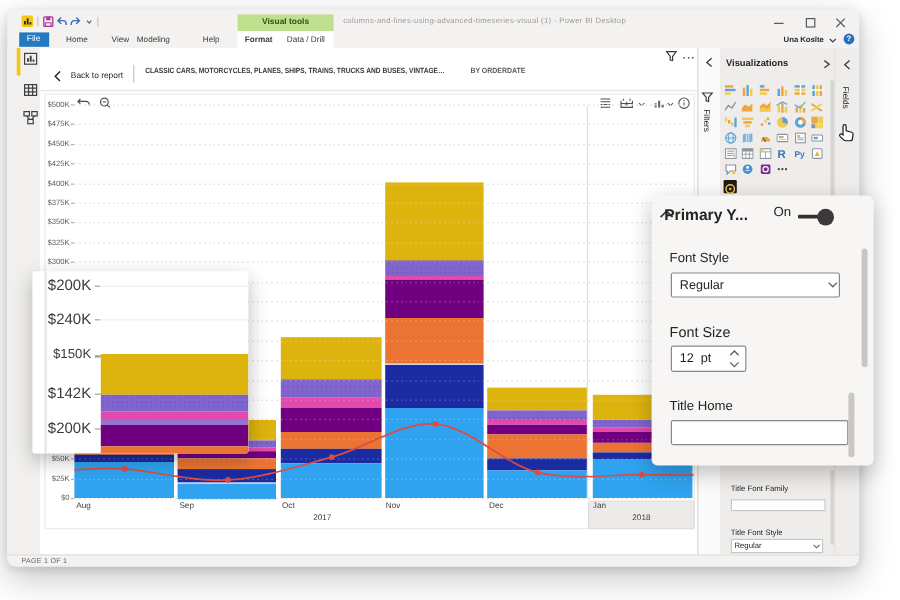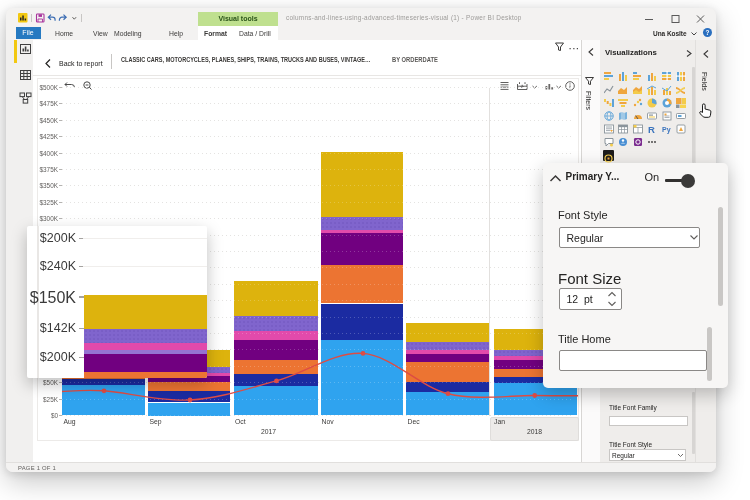--- a/index.html
+++ b/index.html
@@ -431,21 +431,21 @@
   </svg>
 
   <div class="abs" style="left:0;top:454px;width:710px;height:10px;background:#f3f2f1;border-top:1px solid #e1dfdd;"></div>
   <div class="abs" style="left:12px;top:457px;font-size:5.9px;color:#605e5c;letter-spacing:.22px;">PAGE 1 OF 1</div>
 </div>
 
 <div class="abs" id="mag-left" style="left:27px;top:226px;width:179.5px;height:152px;background:#fff;border-radius:2px;box-shadow:0 6px 16px rgba(0,0,0,.25);overflow:hidden;">
   <div class="abs" style="left:10px;top:0;width:1.5px;height:152px;background:#e9e7e5;"></div>
   <div class="abs" style="left:0;top:4.5px;width:49px;text-align:right;font-size:12.5px;color:#3a3a3a;">$200K</div>
   <div class="abs" style="left:0;top:32.5px;width:49px;text-align:right;font-size:12.5px;color:#3a3a3a;">$240K</div>
-  <div class="abs" style="left:0;top:63px;width:49px;text-align:right;font-size:16px;color:#3a3a3a;">$150K</div>
+  <div class="abs" style="left:0;top:63px;width:49px;text-align:right;font-size:11px;color:#3a3a3a;">$150K</div>
   <div class="abs" style="left:0;top:94.5px;width:49px;text-align:right;font-size:12.5px;color:#3a3a3a;">$142K</div>
   <div class="abs" style="left:0;top:123.5px;width:49px;text-align:right;font-size:12.5px;color:#3a3a3a;">$200K</div>
   <div class="abs" style="left:52px;top:11.7px;width:4.5px;height:1.5px;background:#a5a3a1;"></div>
   <div class="abs" style="left:52px;top:39.7px;width:4.5px;height:1.5px;background:#a5a3a1;"></div>
   <div class="abs" style="left:52px;top:70.2px;width:4.5px;height:1.5px;background:#a5a3a1;"></div>
   <div class="abs" style="left:52px;top:101.7px;width:4.5px;height:1.5px;background:#a5a3a1;"></div>
   <div class="abs" style="left:52px;top:130.7px;width:4.5px;height:1.5px;background:#a5a3a1;"></div>
   <div class="abs" style="left:56px;top:12px;width:124px;height:1px;background:#f0eeec;"></div>
   <div class="abs" style="left:56px;top:40px;width:124px;height:1px;background:#f0eeec;"></div>
   <div class="abs" style="left:56.5px;top:69px;width:123px;height:34px;background:#ddb30d;"></div>
@@ -453,31 +453,31 @@
   <div class="abs" style="left:56.5px;top:117px;width:123px;height:7px;background:#e24aab;"></div>
   <div class="abs" style="left:56.5px;top:124px;width:123px;height:3.5px;background:#9573d2;"></div>
   <div class="abs" style="left:56.5px;top:127.5px;width:123px;height:18.5px;background:#710080;"></div>
   <div class="abs" style="left:56.5px;top:146px;width:123px;height:6px;background:#ec7432;"></div>
 </div>
 
 <div class="abs" id="fpanel" style="left:542.5px;top:163px;width:185.5px;height:225px;background:#f7f6f5;border-radius:5px;box-shadow:0 6px 18px rgba(0,0,0,.24);overflow:hidden;">
   <svg class="abs" style="left:6px;top:11px" width="13" height="9">
       <path d="M1.5 7 L6.5 2 L11.5 7" fill="none" stroke="#3b3a39" stroke-width="1.5"></path>
     </svg>
-  <div class="abs" style="left:23px;top:7.5px;font-size:10px;font-weight:bold;color:#252423;">Primary Y...</div>
+  <div class="abs" style="left:11px;top:7.5px;font-size:13px;font-weight:bold;color:#252423;">Primary Y...</div>
   <div class="abs" style="left:102px;top:8px;font-size:11px;color:#252423;">On</div>
   <div class="abs" style="left:122px;top:16px;width:24px;height:2.5px;background:#323130;border-radius:1px;"></div>
   <div class="abs" style="left:138.5px;top:10.5px;width:14px;height:14px;border-radius:50%;background:#3b3a39;"></div>
   <div class="abs" style="left:15.5px;top:46px;font-size:11px;color:#252423;">Font Style</div>
   <div class="abs" style="left:16.5px;top:64px;width:140.5px;height:20.5px;background:#fff;border:1px solid #8a8886;border-radius:2px;box-sizing:border-box;"></div>
   <div class="abs" style="left:24px;top:68.5px;font-size:10.5px;color:#252423;">Regular</div>
   <svg class="abs" style="left:146px;top:70.5px" width="10" height="8">
       <path d="M1.5 1.5 L5 5 L8.5 1.5" fill="none" stroke="#605e5c" stroke-width="1.1"></path>
     </svg>
-  <div class="abs" style="left:15.5px;top:107px;font-size:15px;color:#252423;">Font Size</div>
+  <div class="abs" style="left:15.5px;top:107px;font-size:12px;color:#252423;">Font Size</div>
   <div class="abs" style="left:16px;top:124.5px;width:63.5px;height:22px;background:#fff;border:1px solid #8a8886;border-radius:2px;box-sizing:border-box;"></div>
   <div class="abs" style="left:24px;top:129.5px;font-size:10.5px;color:#252423;">12&nbsp; pt</div>
   <svg class="abs" style="left:64px;top:127.5px" width="10" height="7">
       <path d="M1.5 5 L5 1.5 L8.5 5" fill="none" stroke="#605e5c" stroke-width="1.1"></path>
     </svg>
   <svg class="abs" style="left:64px;top:137px" width="10" height="7">
       <path d="M1.5 2 L5 5.5 L8.5 2" fill="none" stroke="#605e5c" stroke-width="1.1"></path>
     </svg>
   <div class="abs" style="left:15.5px;top:169.5px;font-size:11px;color:#252423;">Title Home</div>
   <div class="abs" style="left:16px;top:187px;width:148.5px;height:20.5px;background:#fff;border:1px solid #8a8886;border-radius:2px;box-sizing:border-box;"></div>

